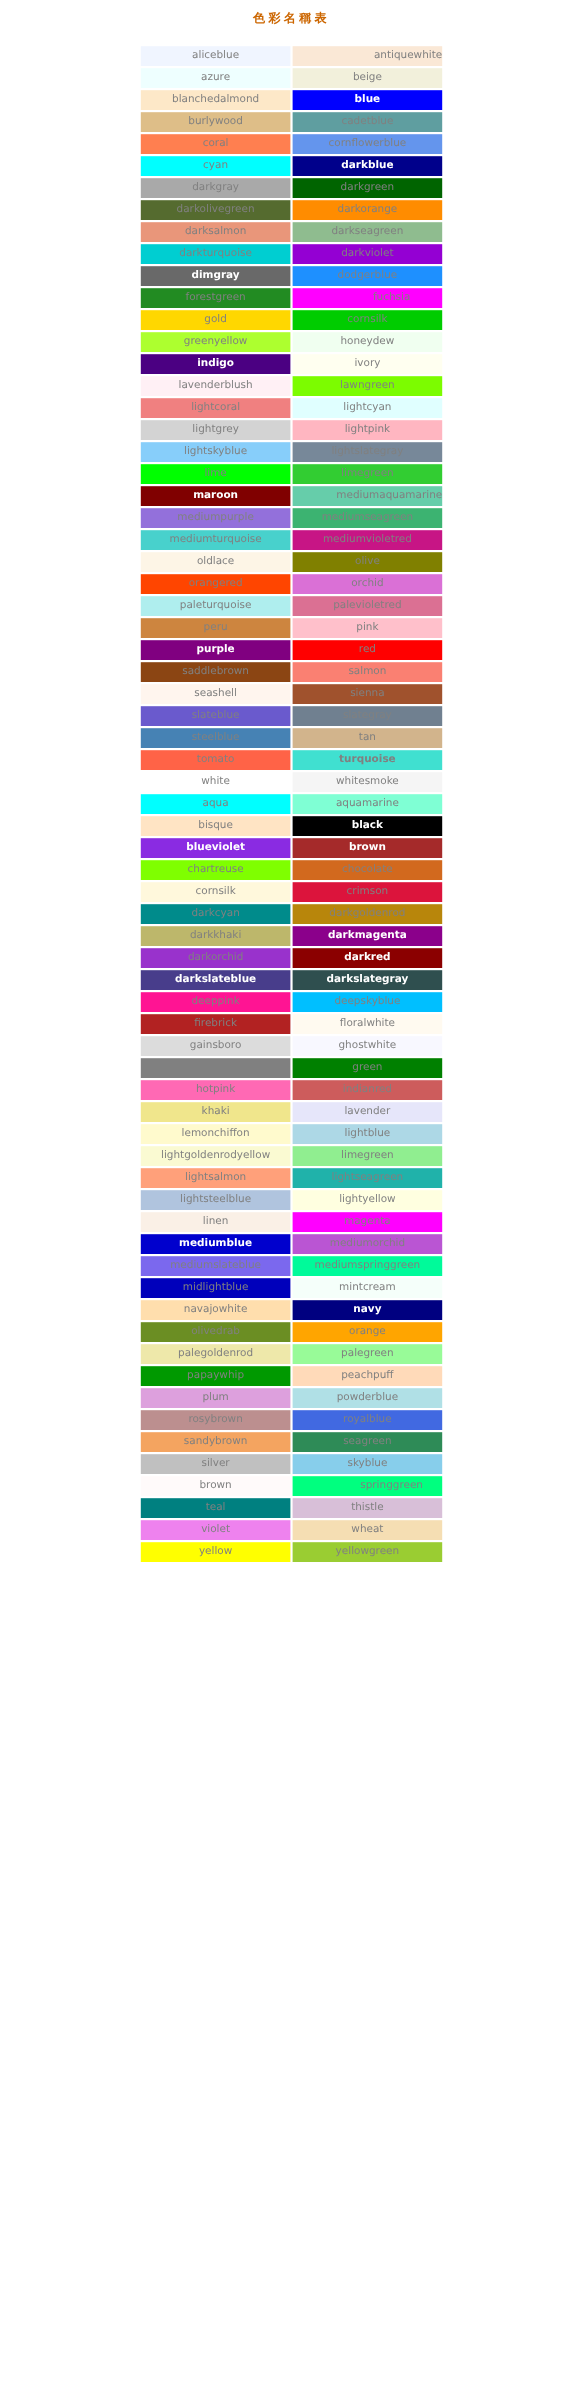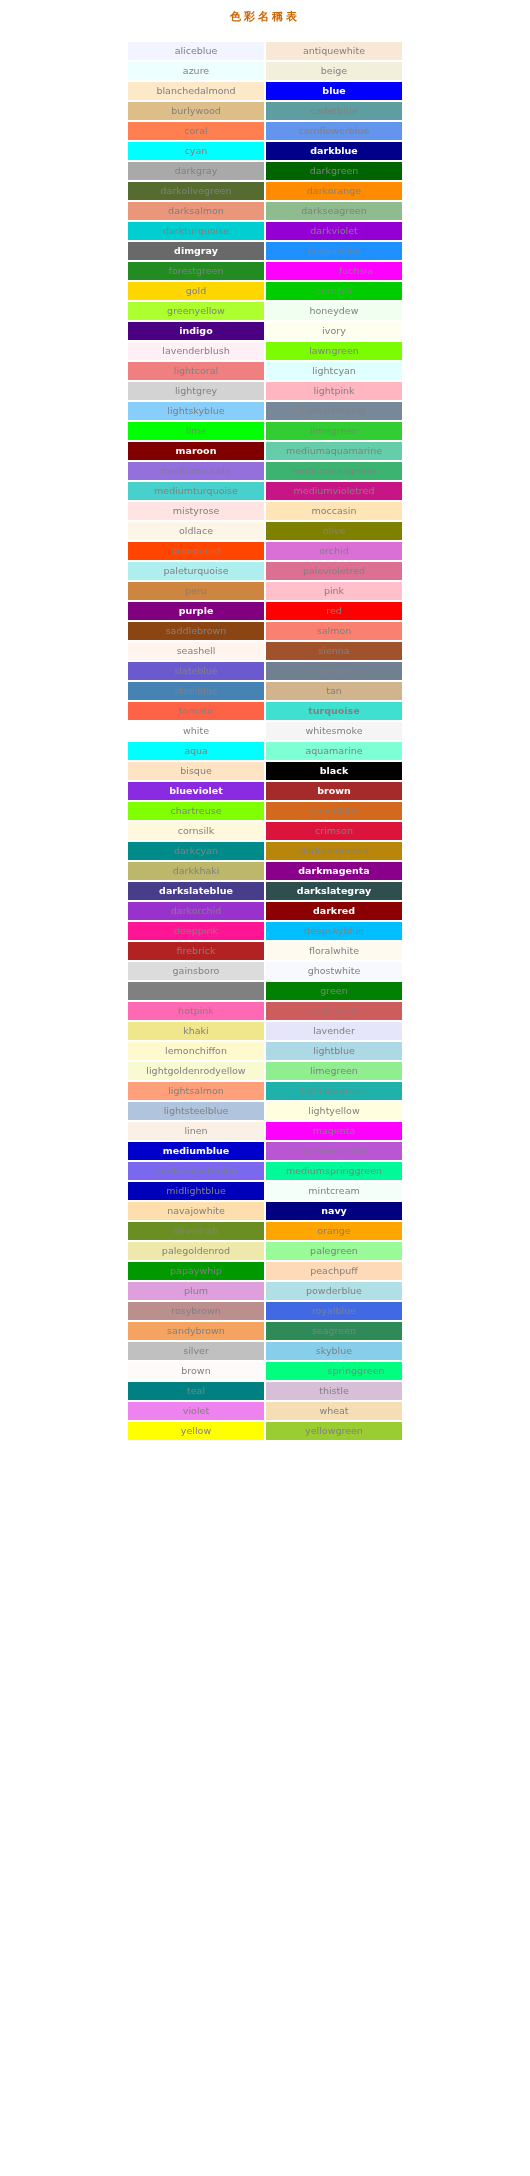--- a/index.html
+++ b/index.html
@@ -50,21 +50,21 @@
 </style>
 </head>
 <body>
 
 <h1 id="page-title">色彩名稱表</h1>
 
 <table id="color-table">
   <tbody>
       <tr>
         <td style="background-color: rgb(240, 245, 255);">aliceblue</td>
-        <td style="background-color: rgb(250, 232, 214);">antiquewhite</td>
+        <td style="background-color: rgb(250, 232, 214); text-align: right;">antiquewhite</td>
       </tr>
       <tr>
         <td style="background-color: rgb(238, 255, 255);">azure</td>
         <td style="background-color: rgb(242, 240, 219);">beige</td>
       </tr>
       <tr>
         <td style="background-color: rgb(253, 232, 200);">blanchedalmond</td>
         <td class="dark" style="background-color: rgb(0, 0, 255);">blue</td>
       </tr>
       <tr>
@@ -130,35 +130,31 @@
       <tr>
         <td style="background-color: rgb(135, 206, 250);">lightskyblue</td>
         <td style="background-color: rgb(119, 136, 153);">lightslategray</td>
       </tr>
       <tr>
         <td style="background-color: rgb(0, 255, 0);">lime</td>
         <td style="background-color: rgb(50, 205, 50);">limegreen</td>
       </tr>
       <tr>
         <td class="dark" style="background-color: rgb(128, 0, 0);">maroon</td>
-        <td style="background-color: rgb(102, 205, 170);">mediumaquamarine</td>
+        <td style="background-color: rgb(102, 205, 170); text-align: right;">mediumaquamarine</td>
       </tr>
       <tr>
         <td style="background-color: rgb(147, 112, 219);">mediumpurple</td>
         <td style="background-color: rgb(60, 179, 113);">mediumseagreen</td>
       </tr>
       <tr>
         <td style="background-color: rgb(72, 209, 204);">mediumturquoise</td>
         <td style="background-color: rgb(199, 21, 133);">mediumvioletred</td>
       </tr>
       <tr>
-        <td style="background-color: rgb(255, 228, 225);">mistyrose</td>
-        <td style="background-color: rgb(255, 228, 181);">moccasin</td>
-      </tr>
-      <tr>
         <td style="background-color: rgb(253, 245, 230);">oldlace</td>
         <td style="background-color: rgb(128, 128, 0);">olive</td>
       </tr>
       <tr>
         <td style="background-color: rgb(255, 69, 0);">orangered</td>
         <td style="background-color: rgb(218, 112, 214);">orchid</td>
       </tr>
       <tr>
         <td style="background-color: rgb(175, 238, 238);">paleturquoise</td>
         <td style="background-color: rgb(219, 112, 147);">palevioletred</td>
@@ -217,26 +213,26 @@
       </tr>
       <tr>
         <td style="background-color: rgb(0, 139, 139);">darkcyan</td>
         <td style="background-color: rgb(184, 134, 11);">darkgoldenrod</td>
       </tr>
       <tr>
         <td style="background-color: rgb(189, 183, 107);">darkkhaki</td>
         <td class="dark" style="background-color: rgb(139, 0, 139);">darkmagenta</td>
       </tr>
       <tr>
+        <td style="background-color: rgb(153, 50, 204);">darkorchid</td>
+        <td class="dark" style="background-color: rgb(139, 0, 0);">darkred</td>
+      </tr>
+      <tr>
         <td class="dark" style="background-color: rgb(72, 61, 139);">darkslateblue</td>
         <td class="dark" style="background-color: rgb(47, 79, 79);">darkslategray</td>
-      </tr>
-      <tr>
-        <td style="background-color: rgb(153, 50, 204);">darkorchid</td>
-        <td class="dark" style="background-color: rgb(139, 0, 0);">darkred</td>
       </tr>
       <tr>
         <td style="background-color: rgb(255, 20, 147);">deeppink</td>
         <td style="background-color: rgb(0, 191, 255);">deepskyblue</td>
       </tr>
       <tr>
         <td style="background-color: rgb(178, 34, 34);">firebrick</td>
         <td style="background-color: rgb(255, 250, 240);">floralwhite</td>
       </tr>
       <tr>

